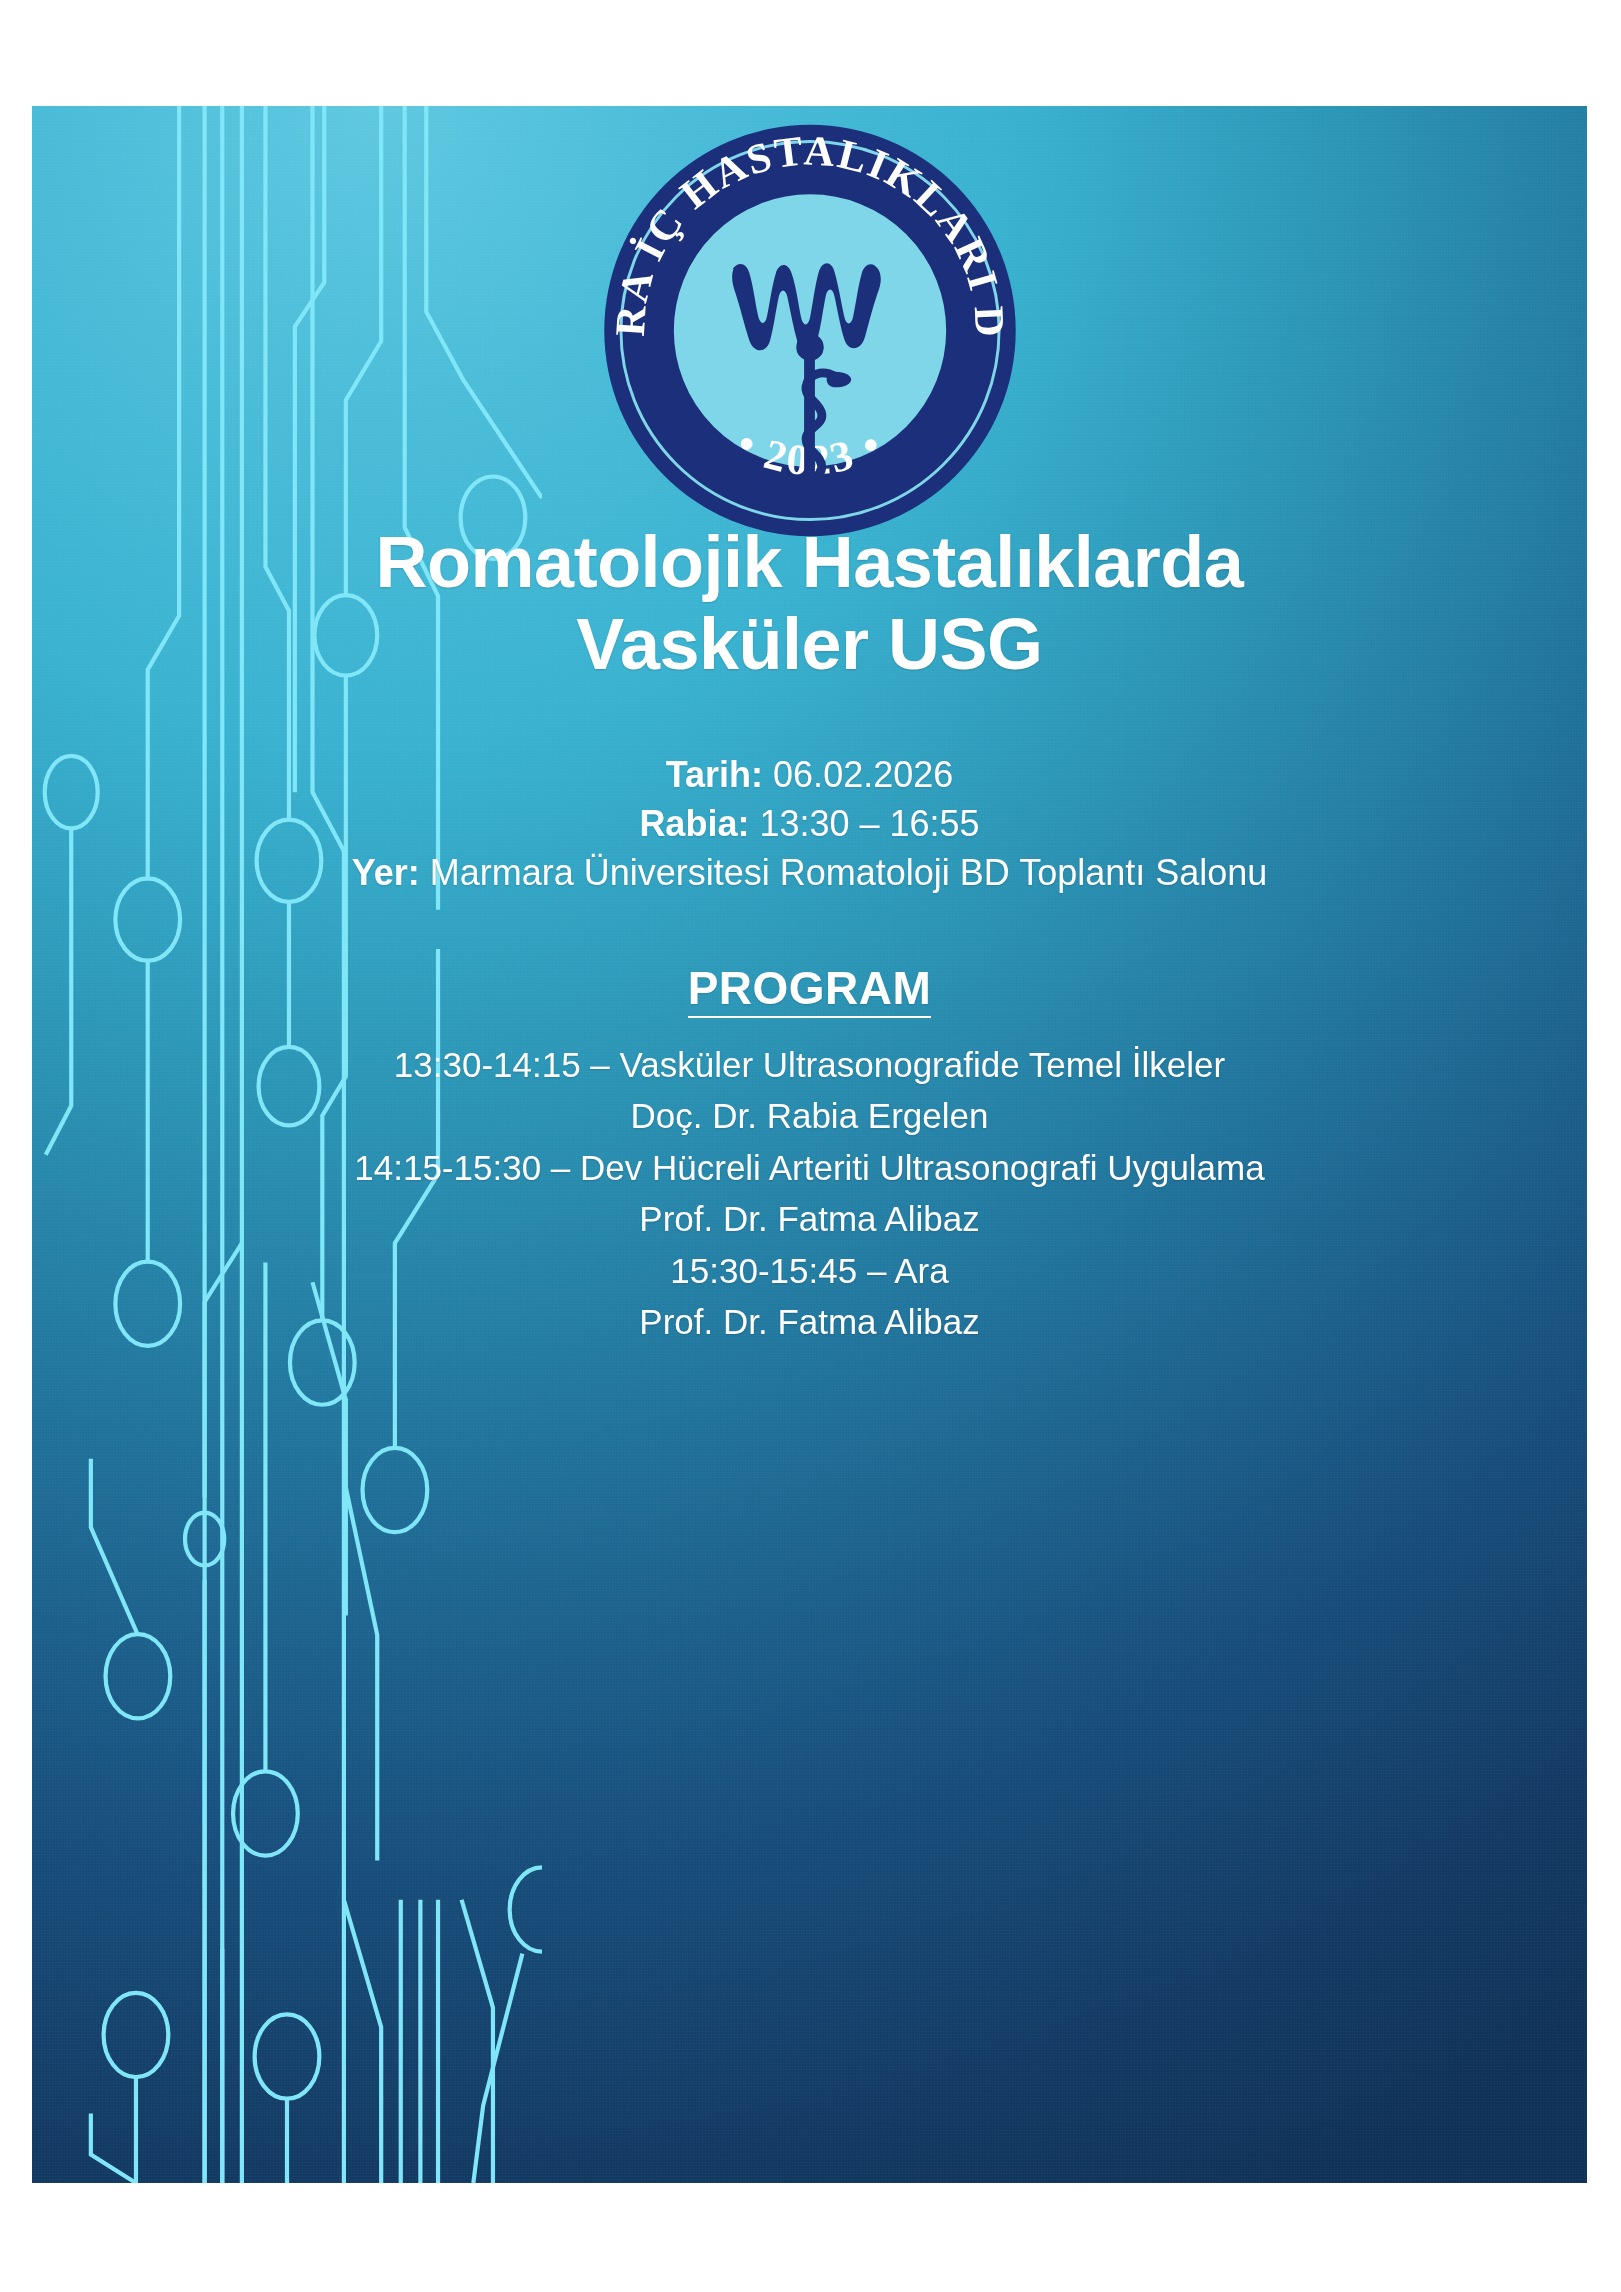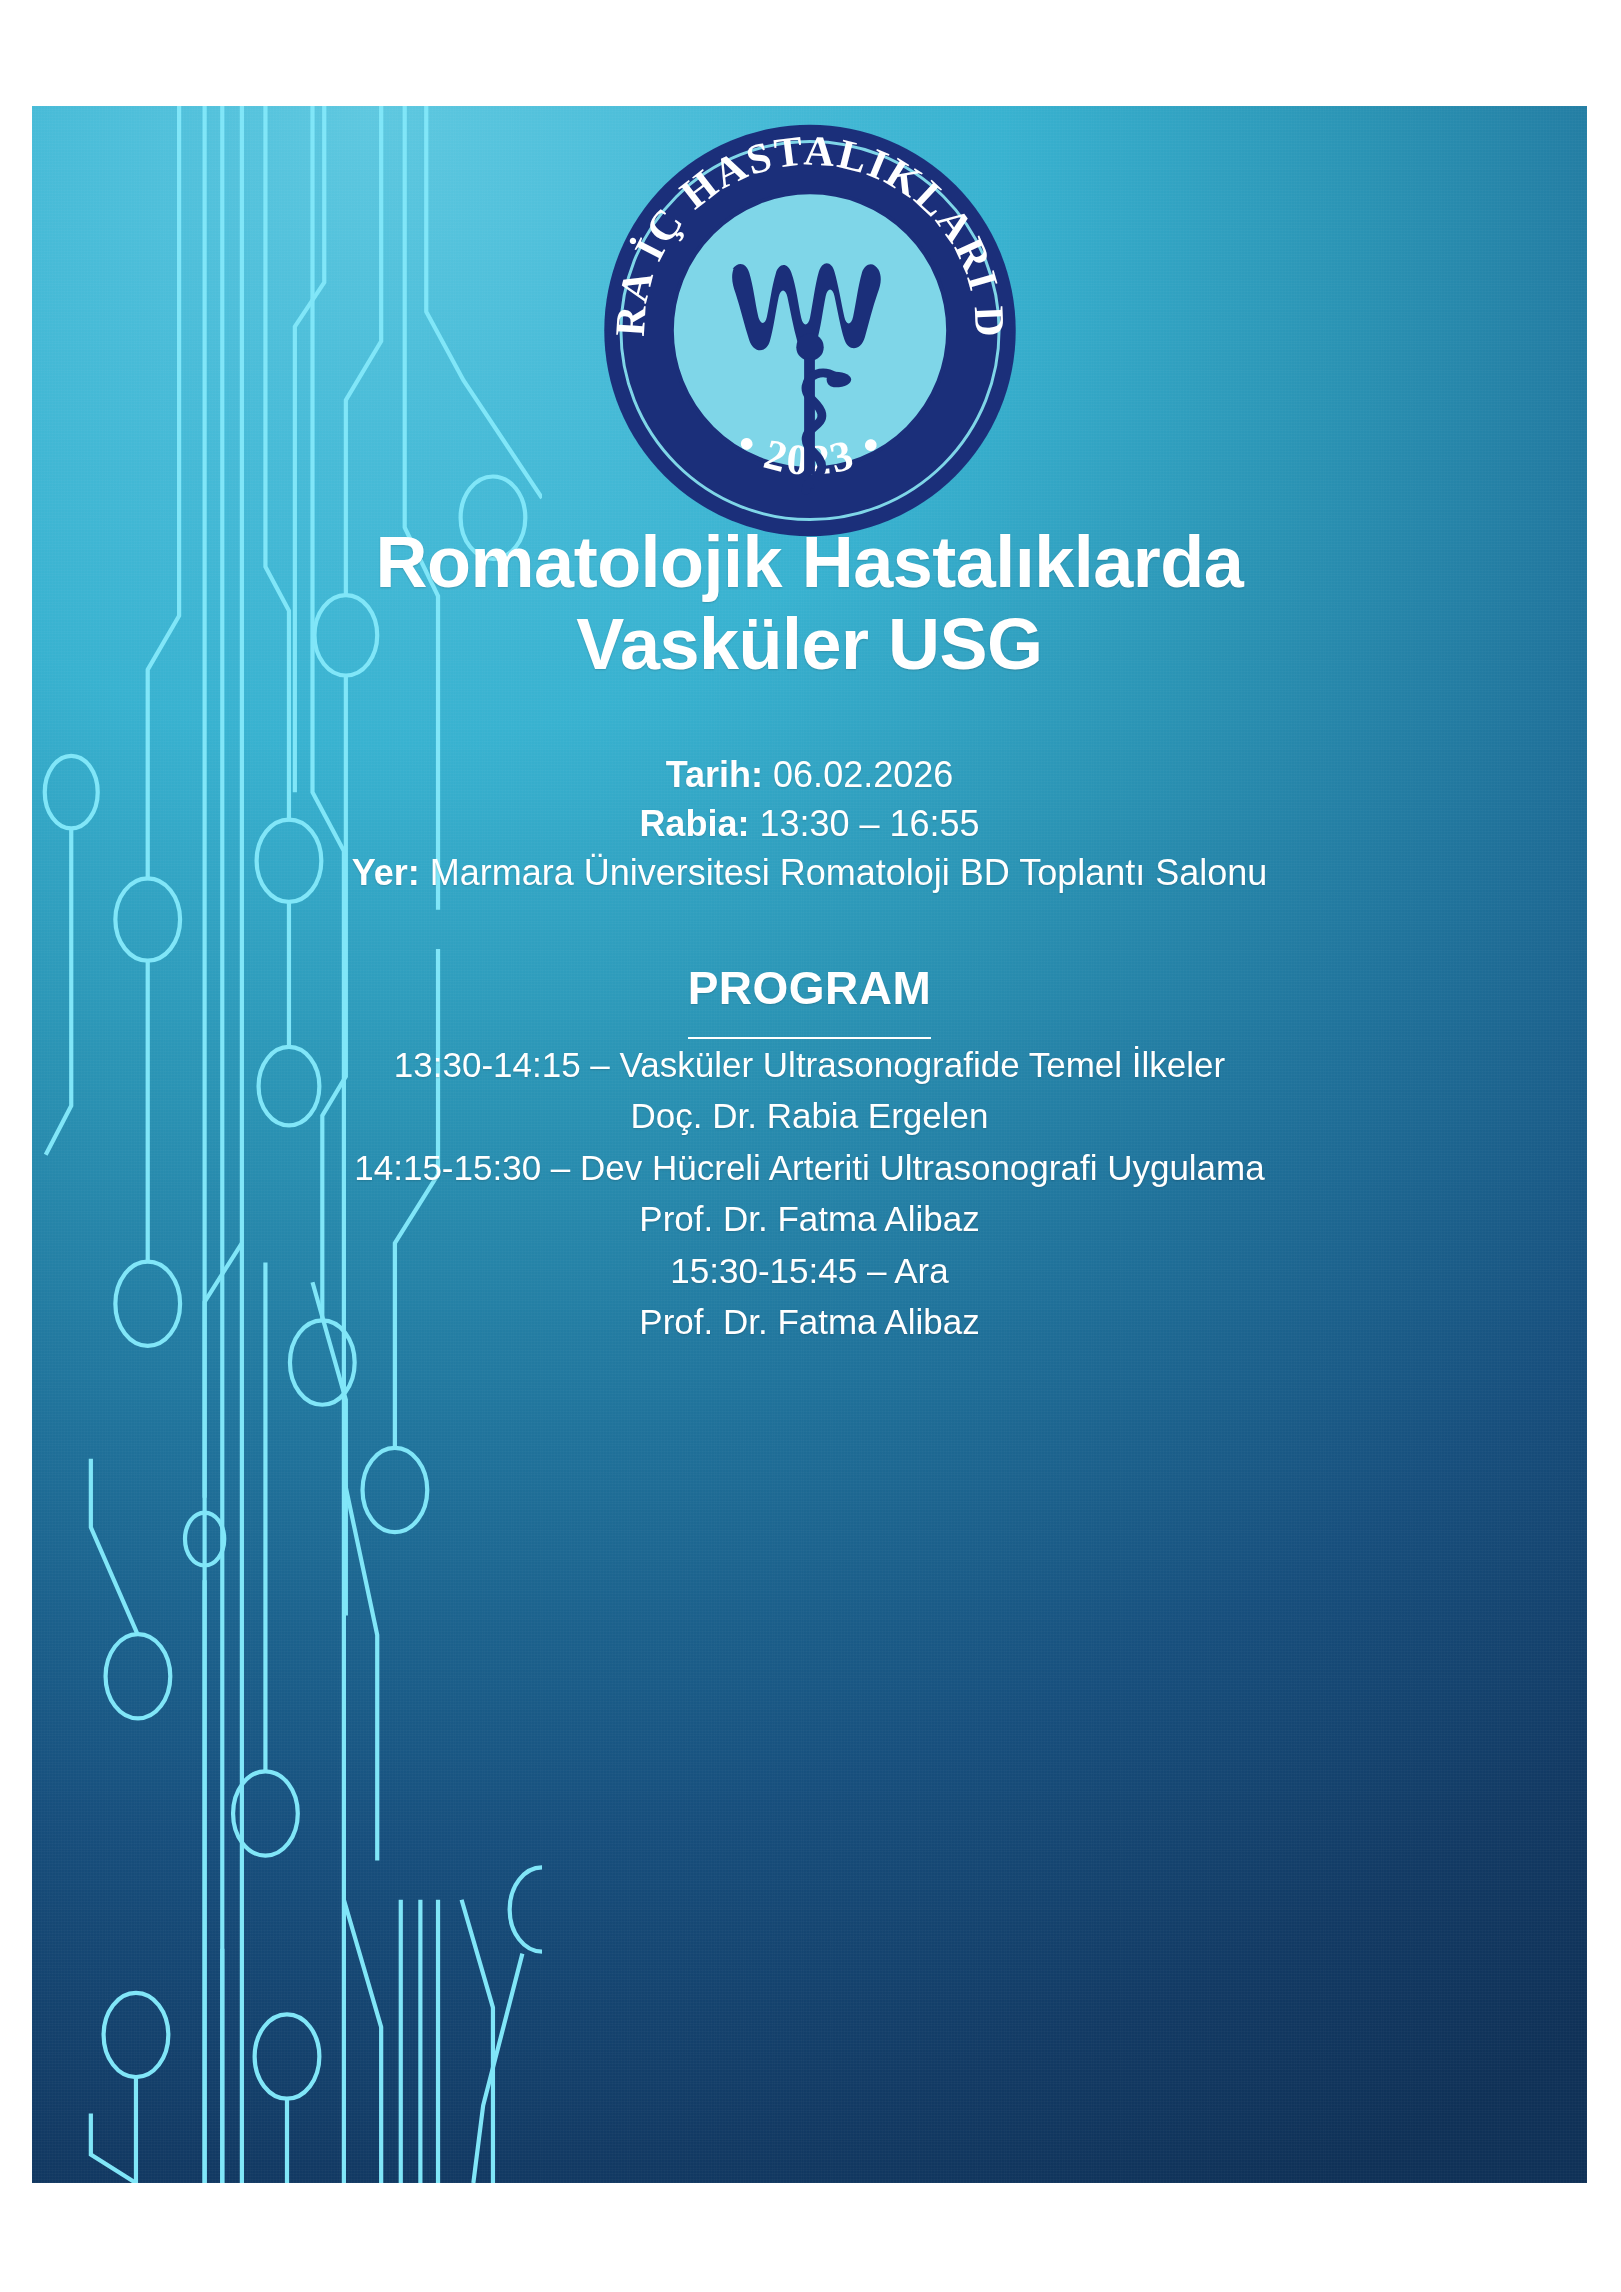--- a/index.html
+++ b/index.html
@@ -121,21 +121,21 @@
     text-align: center;
     color: #ffffff;
     font-size: 46px;
     font-weight: 600;
     letter-spacing: 0.5px;
     text-shadow: 0 1px 2px rgba(0,0,0,.15);
   }
   #program-heading .ph-txt {
     display: inline-block;
     border-bottom: 2.9px solid #ffffff;
-    padding-bottom: 22px;
+    padding-bottom: 1px;
   }
 
   #program-list {
     position: absolute;
     left: 0;
     right: 0;
     top: 933px;
     text-align: center;
     color: #ffffff;
     font-size: 35px;

